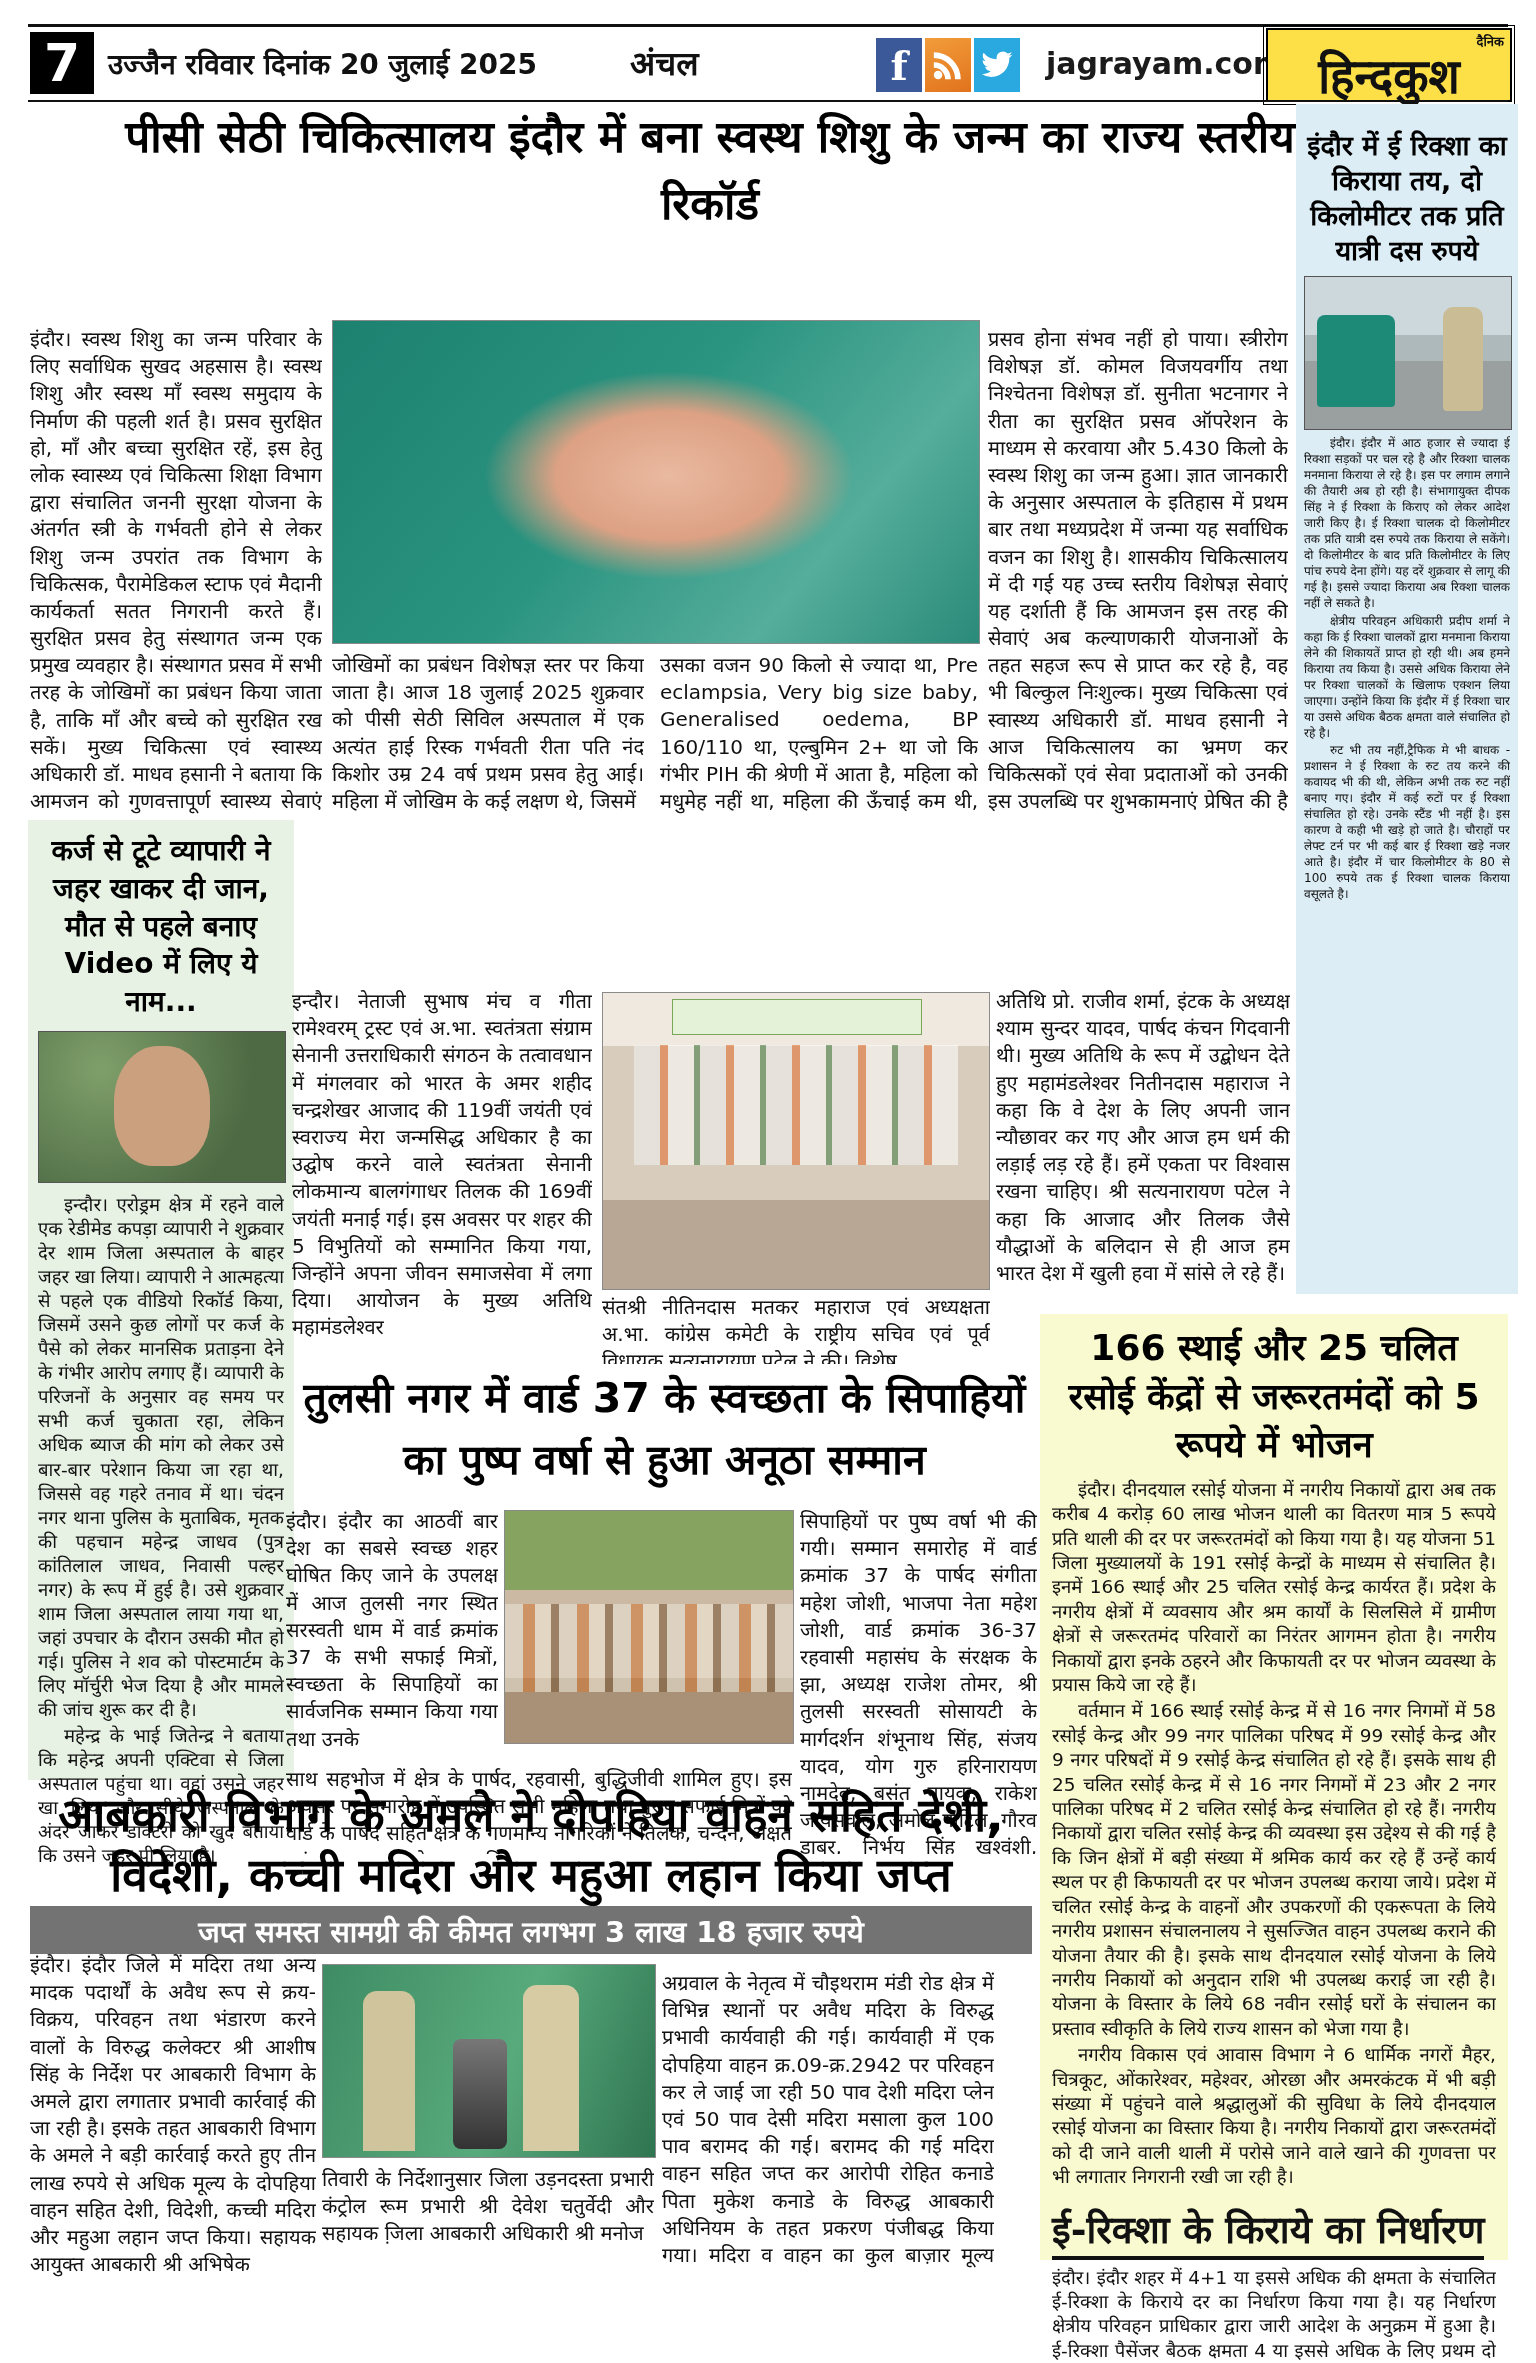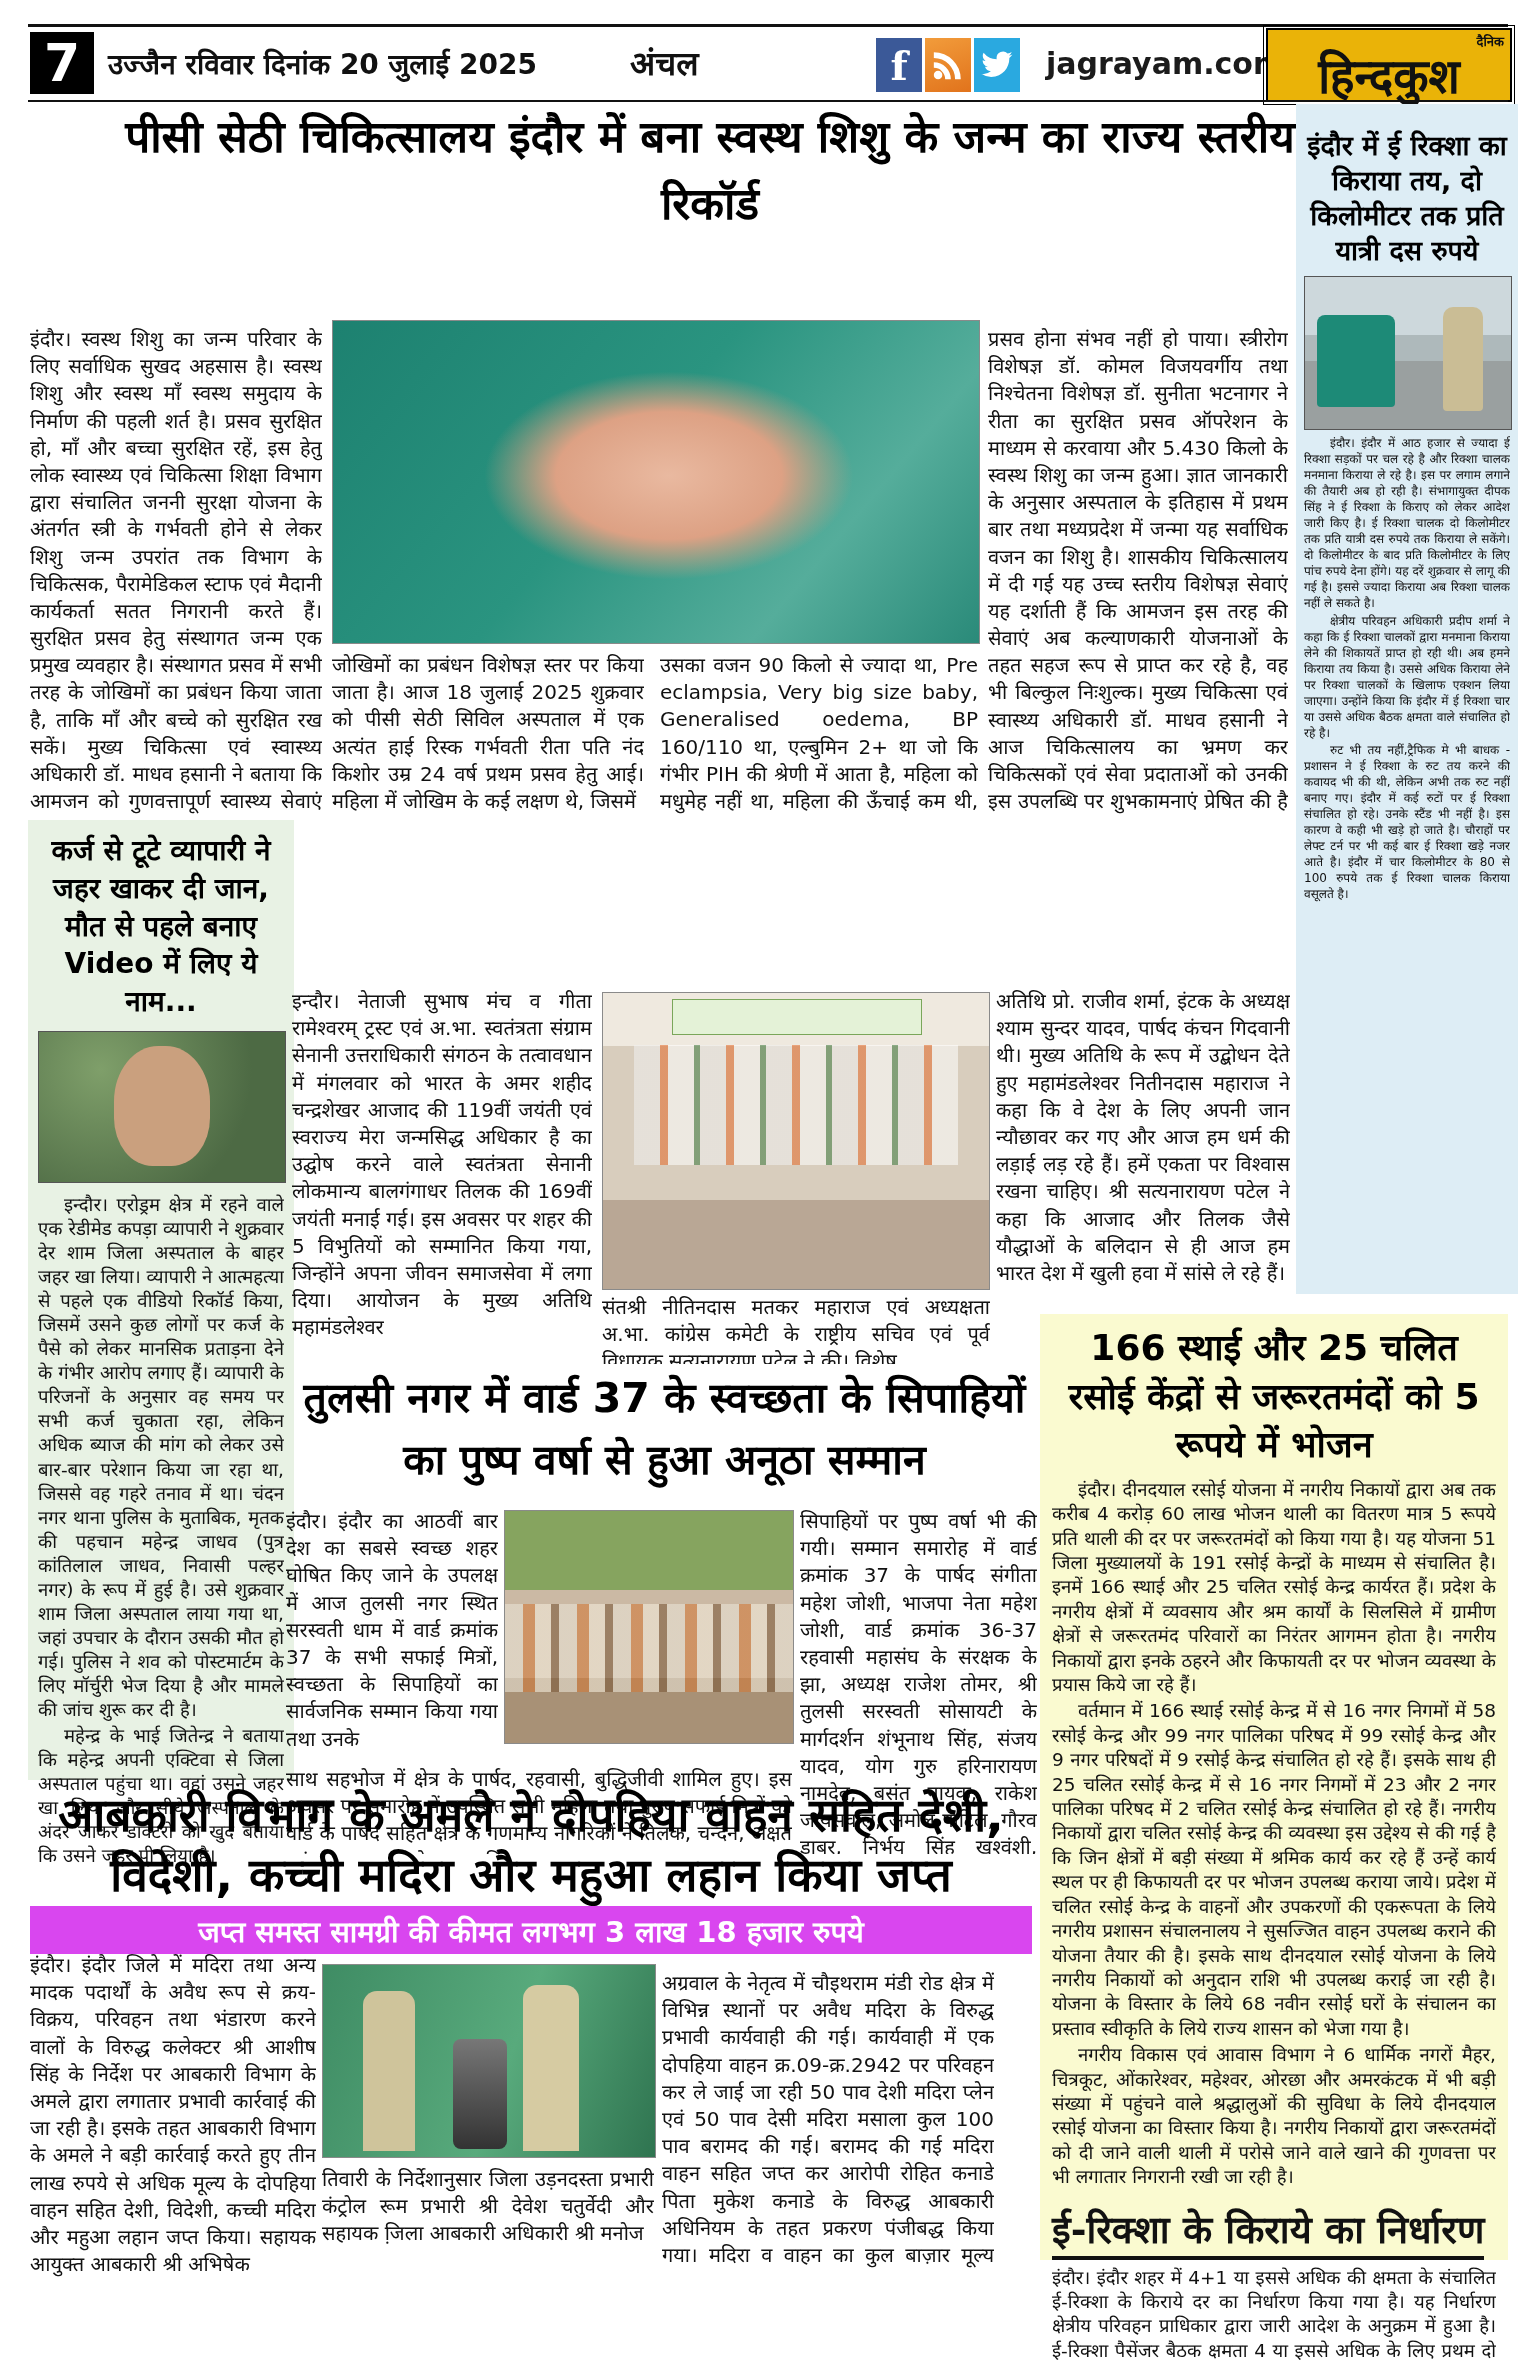--- a/index.html
+++ b/index.html
@@ -11,21 +11,21 @@
   #pageno{left:30px;top:32px;width:64px;height:62px;background:#000;color:#fff;
           font-size:52px;font-weight:bold;display:flex;align-items:center;justify-content:center;}
   #dateline{left:108px;top:44px;font-size:28px;font-weight:bold;letter-spacing:0;}
   #anchal{left:630px;top:40px;font-size:33px;font-weight:bold;}
   .sicon{top:38px;width:46px;height:54px;display:flex;align-items:center;justify-content:center;}
   #fb{left:876px;background:#3b5998;color:#fff;font-size:40px;font-weight:bold;font-family:"DejaVu Serif",serif;}
   #rss{left:925px;background:linear-gradient(160deg,#f29c3b,#e1731c);}
   #tw{left:974px;background:#2aa9e0;}
   #site{left:1046px;top:46px;font-size:30px;font-weight:bold;color:#1b1b1b;}
   #masthead{left:1266px;top:28px;width:242px;height:70px;border:2px solid #000;outline:1px solid #000;outline-offset:2px;
-            background:#eab308;display:flex;align-items:flex-end;justify-content:center;}
+            background:#fde047;display:flex;align-items:flex-end;justify-content:center;}
   #masthead .mh{font-size:46px;font-weight:bold;line-height:1.05;transform:scaleY(1.05);}
   #masthead .tag{position:absolute;top:2px;right:6px;font-size:13px;font-weight:bold;}
   
   .body-txt{font-size:20px;line-height:1.36;text-align:justify;overflow:hidden;}
   .body-txt p{margin:0 0 2px 0;text-indent:26px;}
   .headline{font-weight:bold;text-align:center;color:#000;}
   .photo{overflow:hidden;border:1px solid #8a8a8a;}
   
   #lead-headline{left:120px;top:104px;width:1180px;font-size:44px;line-height:1.52;}
   #baby-photo{left:332px;top:320px;width:646px;height:322px;
@@ -67,21 +67,21 @@
   #tulsi-below{left:286px;top:1766px;width:506px;height:88px;}
   #tulsi-col2{left:800px;top:1508px;width:237px;height:346px;}
   
   #rasoi-box{left:1040px;top:1314px;width:468px;height:946px;background:#fafad0;padding:8px 12px;box-sizing:border-box;}
   #rasoi-box .headline{font-size:36px;line-height:1.35;margin:2px 0 8px 0;}
   #rasoi-box .body-txt{font-size:18.5px;line-height:1.32;}
   #fare-headline{font-weight:bold;font-size:38px;margin:10px 0 6px 0;}
   #fare-headline span{display:inline-block;border-bottom:4px solid #111;padding-bottom:2px;}
   
   #excise-headline{left:30px;top:1786px;width:1002px;font-size:46px;line-height:1.3;}
-  #excise-bar{left:30px;top:1906px;width:1002px;height:48px;background:#d946ef;color:#fff;
+  #excise-bar{left:30px;top:1906px;width:1002px;height:48px;background:#737373;color:#fff;
       font-size:29px;font-weight:bold;display:flex;align-items:center;justify-content:center;}
   #excise-col1{left:30px;top:1952px;width:286px;height:334px;}
   #excise-photo{left:322px;top:1964px;width:332px;height:192px;position:absolute;
       background:linear-gradient(110deg,#3f8c64 0%,#58aa7c 55%,#2f7450 100%);}
   #excise-photo .cop1{position:absolute;left:40px;top:26px;width:52px;height:160px;background:#cfc49b;border-radius:14px 14px 0 0;}
   #excise-photo .cop2{position:absolute;left:200px;top:20px;width:56px;height:166px;background:#d6cba2;border-radius:14px 14px 0 0;}
   #excise-photo .drum{position:absolute;left:130px;top:74px;width:54px;height:110px;background:linear-gradient(#777,#333);border-radius:8px;}
   #excise-col2{left:322px;top:2166px;width:332px;height:136px;}
   #excise-col3{left:662px;top:1970px;width:332px;height:300px;}
 </style>

